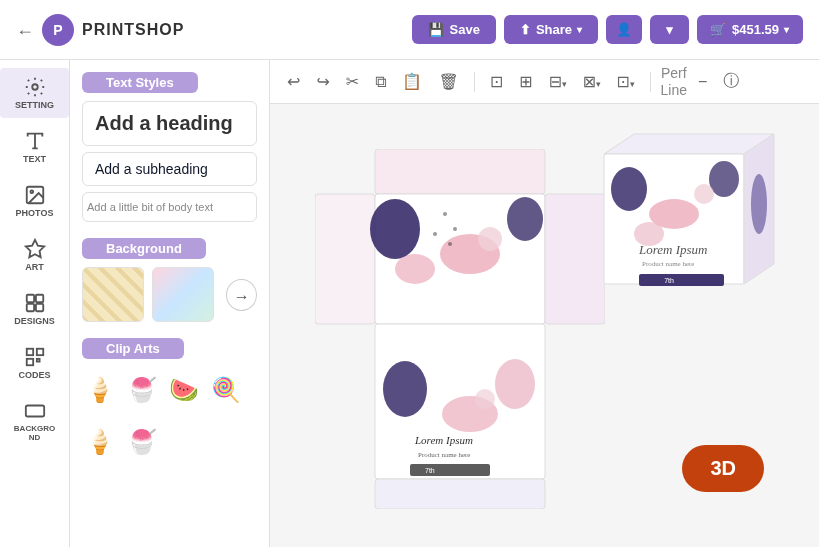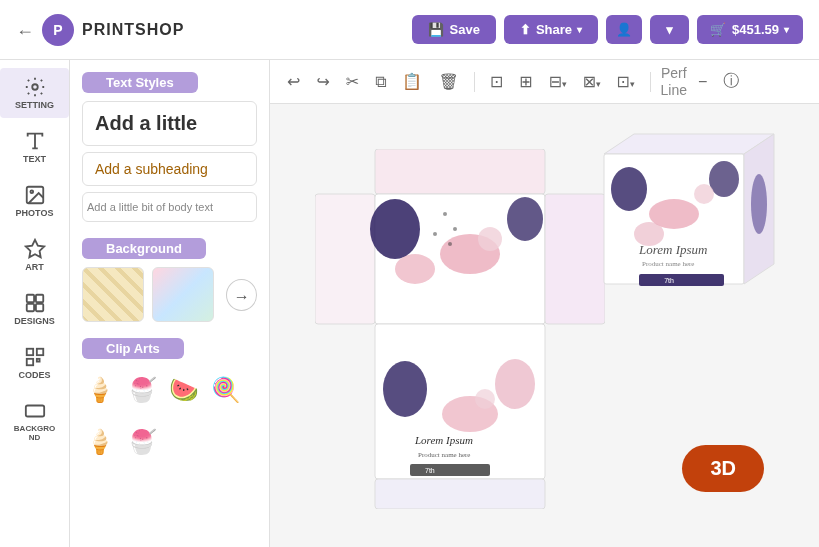--- a/index.html
+++ b/index.html
@@ -32,21 +32,21 @@
 
     
     .left-panel { width: 200px; background: #fff; border-right: 1px solid #e0e0e0; padding: 12px; overflow-y: auto; }
 
     
     .section-label { display: inline-block; background: #b39ddb; color: white; border-radius: 6px; padding: 3px 24px; font-size: 13px; font-weight: 600; margin-bottom: 8px; }
 
     
     .text-styles-section { margin-bottom: 16px; }
     .text-heading-item { border: 1px solid #e0e0e0; border-radius: 6px; padding: 10px 12px; margin-bottom: 6px; cursor: pointer; font-size: 20px; font-weight: 700; color: #333; }
-    .text-subheading-item { border: 1px solid #e0e0e0; border-radius: 6px; padding: 8px 12px; margin-bottom: 6px; cursor: pointer; font-size: 14px; color: #a16207; }
+    .text-subheading-item { border: 1px solid #e0e0e0; border-radius: 6px; padding: 8px 12px; margin-bottom: 6px; cursor: pointer; font-size: 14px; color: #0f172a; }
     .text-body-item { border: 1px solid #e0e0e0; border-radius: 6px; padding: 8px 4px; cursor: pointer; font-size: 11px; color: #888; }
 
     
     .background-section { margin-bottom: 16px; }
     .bg-thumbnails { display: flex; align-items: center; gap: 8px; }
     .bg-thumb { width: 65px; height: 55px; border-radius: 6px; overflow: hidden; border: 1px solid #e0e0e0; cursor: pointer; }
     .bg-thumb-1 { background: repeating-linear-gradient(45deg, #e8d5a0, #e8d5a0 4px, #f5e8c0 4px, #f5e8c0 12px); }
     .bg-thumb-2 { background: linear-gradient(135deg, #ffd6e0, #c8e6ff, #d4f0e0); }
     .bg-arrow { width: 32px; height: 32px; border-radius: 50%; border: 1px solid #ccc; background: white; display: flex; align-items: center; justify-content: center; cursor: pointer; font-size: 16px; color: #555; margin-left: 4px; }
 
@@ -158,21 +158,21 @@
           <rect x="2" y="6" width="20" height="12" rx="2"></rect>
         </svg>
         <span class="icon-label" style="font-size:8px;">BACKGRO<br>ND</span>
       </div>
     </div>
 
     <div class="left-panel">
 
       <div class="text-styles-section">
         <span class="section-label">Text Styles</span>
-        <div class="text-heading-item">Add a little</div>
+        <div class="text-heading-item">Add a heading</div>
         <div class="text-subheading-item">Add a subheading</div>
         <div class="text-body-item">Add a little bit of body text</div>
       </div>
 
       <div class="background-section">
         <span class="section-label">Background</span>
         <div class="bg-thumbnails">
           <div class="bg-thumb bg-thumb-1"></div>
           <div class="bg-thumb bg-thumb-2"></div>
           <div class="bg-arrow">→</div>

